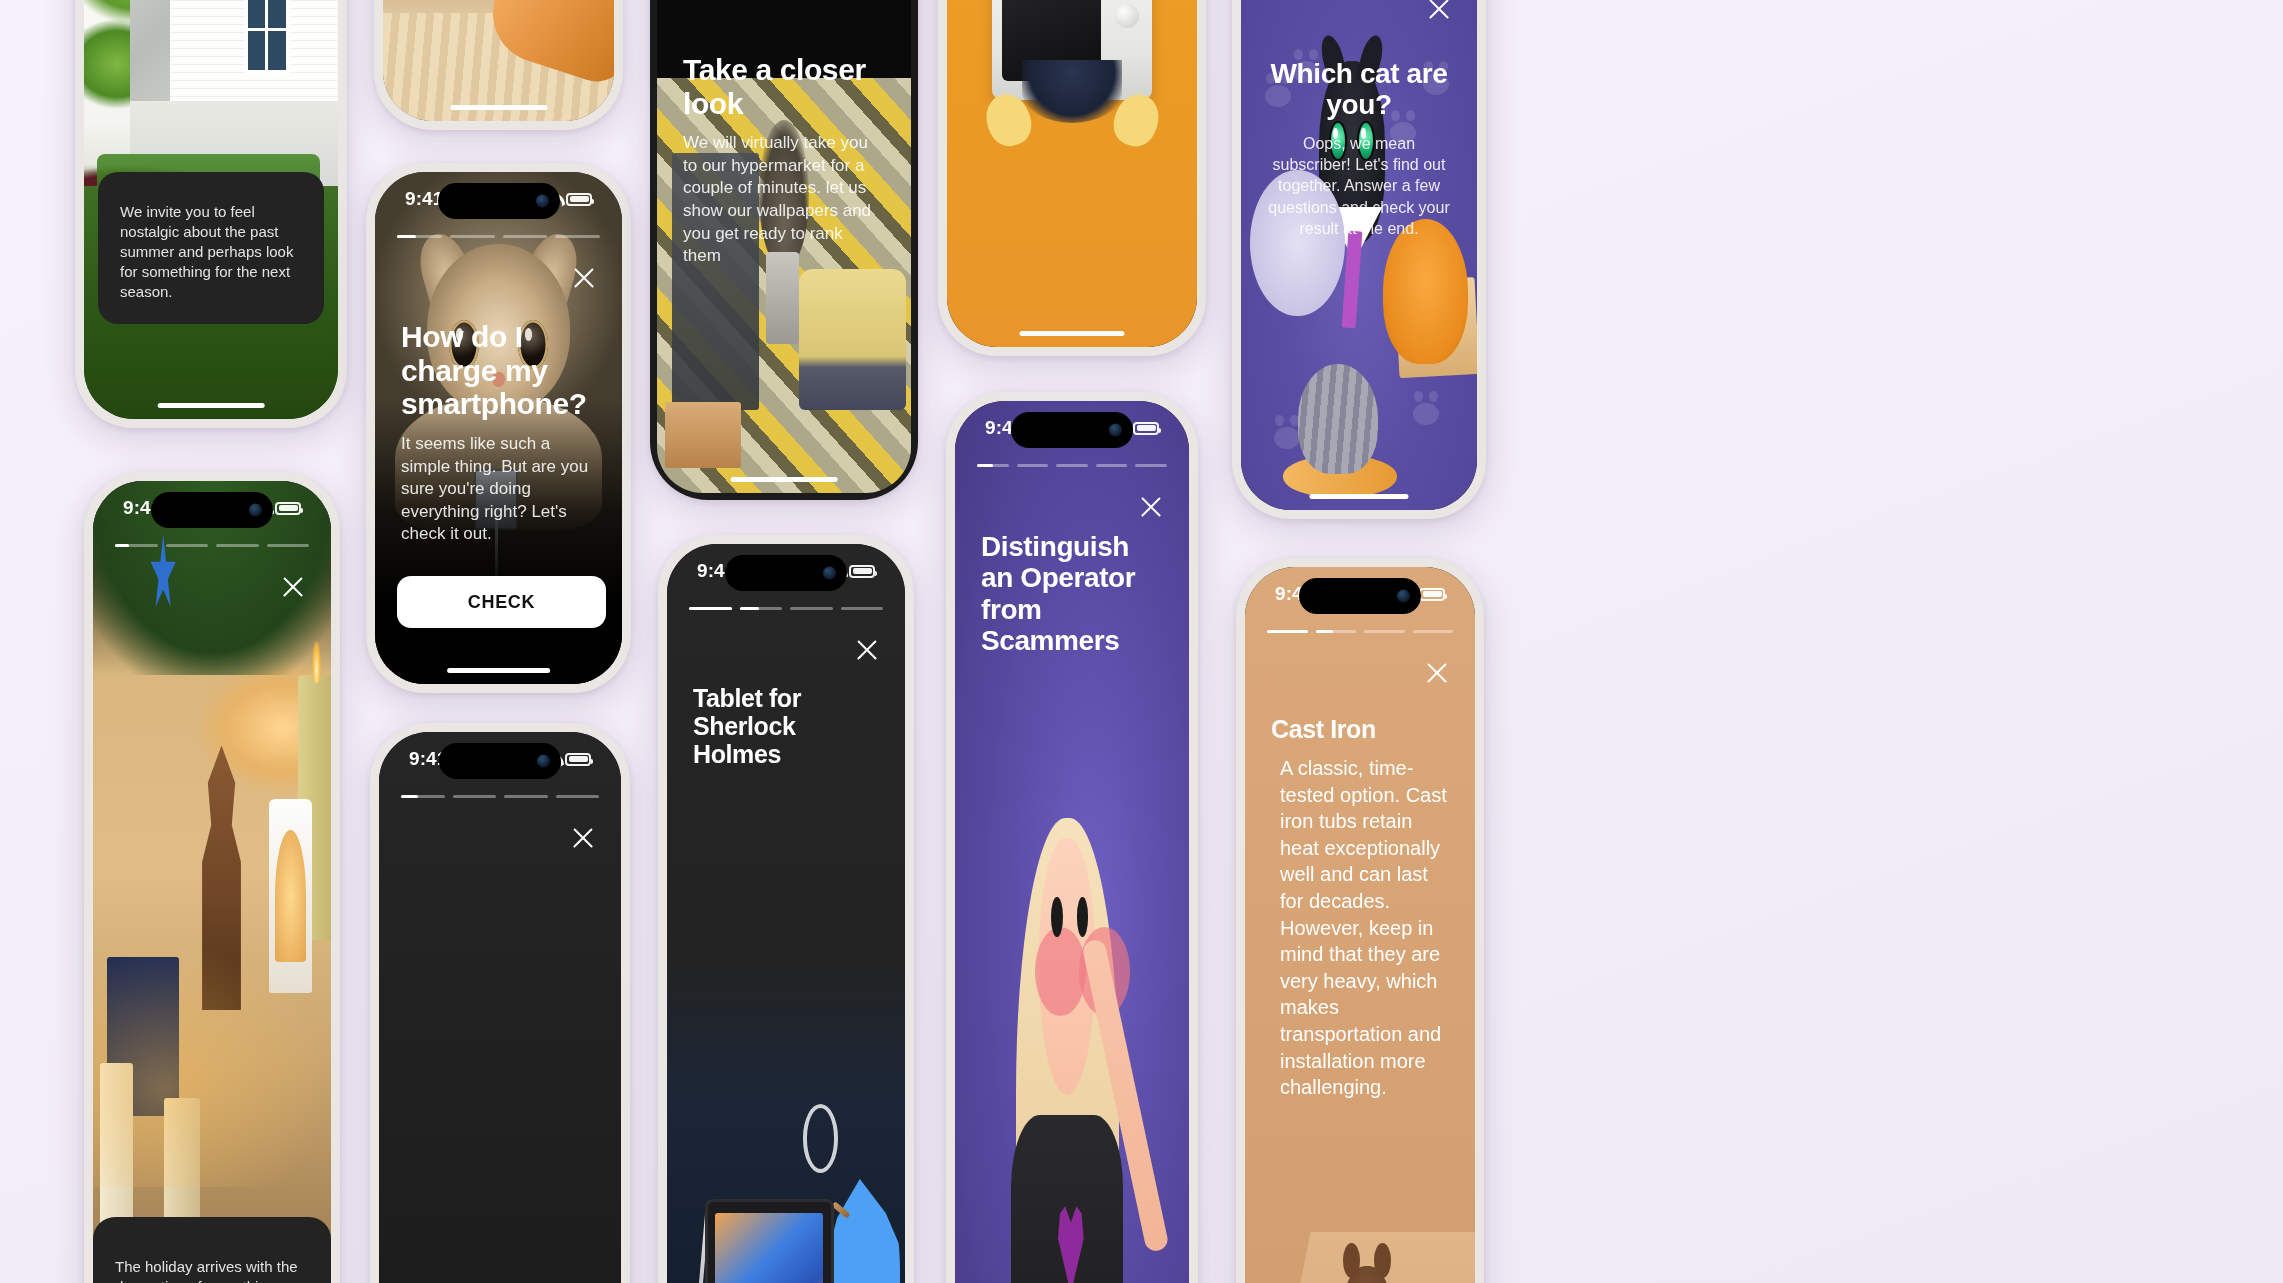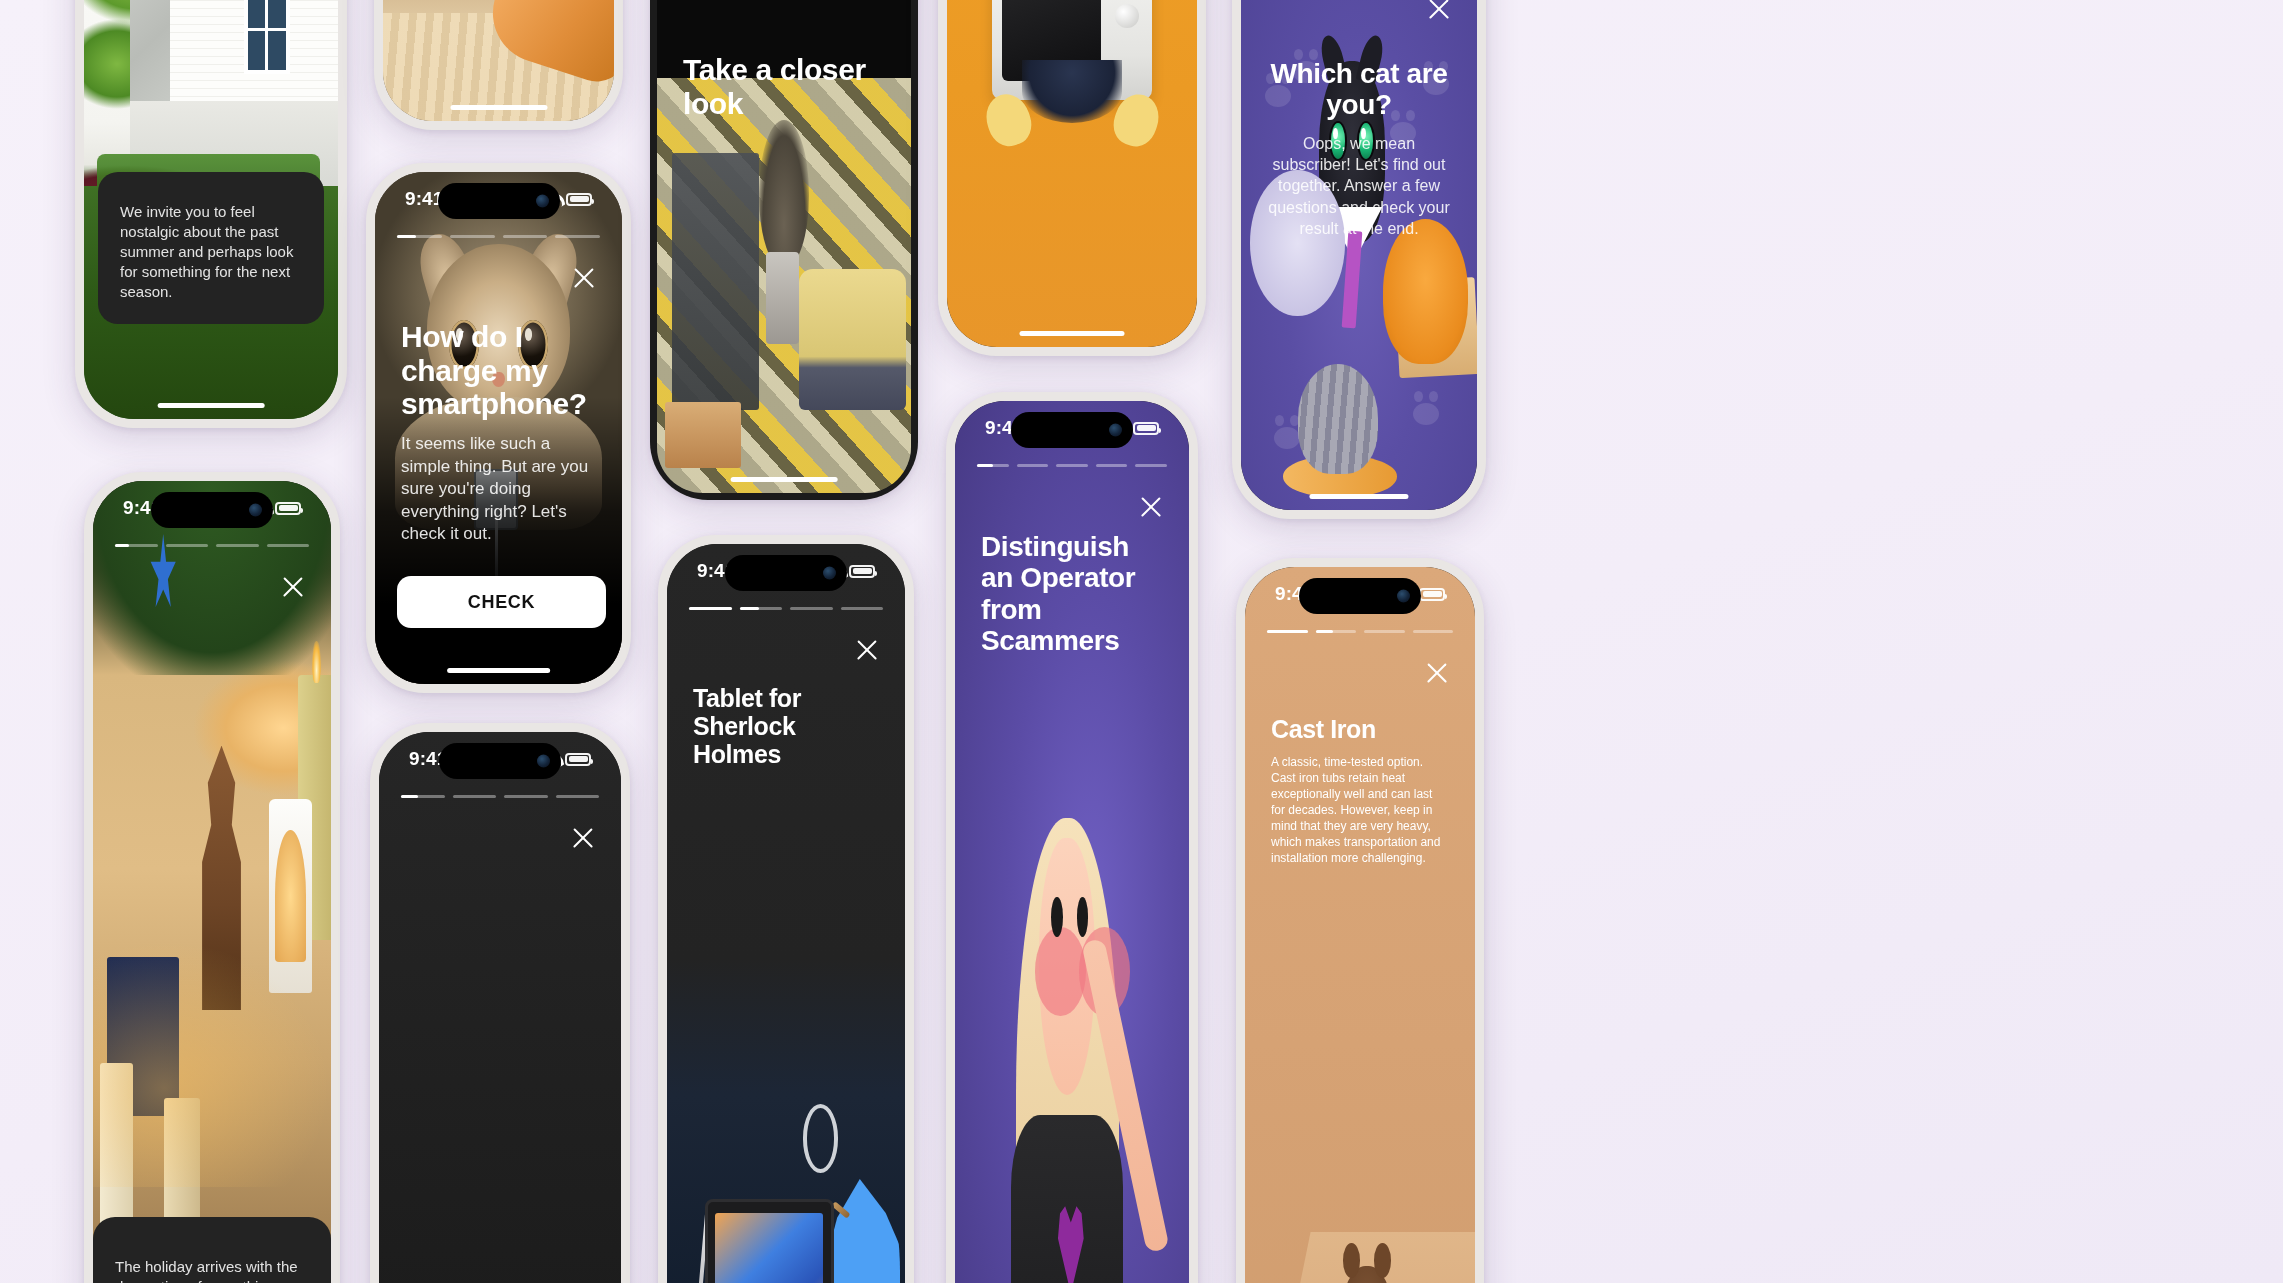--- a/index.html
+++ b/index.html
@@ -427,20 +427,21 @@
           <div class="cl-plant"></div>
             <div class="cl-vase"></div>
           <div class="cl-chair"></div>
             <div class="cl-table"></div>
         </div>
       </div>
 
       <div class="closebtn"></div>
       <div class="txt" style="top:170px;">
         <h2>Take a closer look</h2>
+        <p>We will virtually take you to our hypermarket for a couple of minutes. let us show our wallpapers and you get ready to rank them</p>
       </div>
       <div class="home"></div>
     </div>
   </div>
 
   <div class="phone" id="p5">
     <div class="screen">
       <div class="art art-orange">
 
         <div class="mw-body">
@@ -668,18 +669,18 @@
           </div>
         <div class="seg">
             <div class="fill" style="width:42%"></div>
           </div>
         <div class="seg"></div>
           <div class="seg"></div>
       </div>
       <div class="closebtn"></div>
       <div class="txt" style="top:148px;">
         <h2 style="font-size:25px;">Cast Iron</h2>
-        <p style="font-size:12px;color:#fff;">A classic, time-tested option. Cast iron tubs retain heat exceptionally well and can last for decades. However, keep in mind that they are very heavy, which makes transportation and installation more challenging.</p>
+        <p style="font-size:20px;color:#fff;margin-left:9px;">A classic, time-tested option. Cast iron tubs retain heat exceptionally well and can last for decades. However, keep in mind that they are very heavy, which makes transportation and installation more challenging.</p>
       </div>
     </div>
   </div>
 
 </div>
 
 </body></html>

